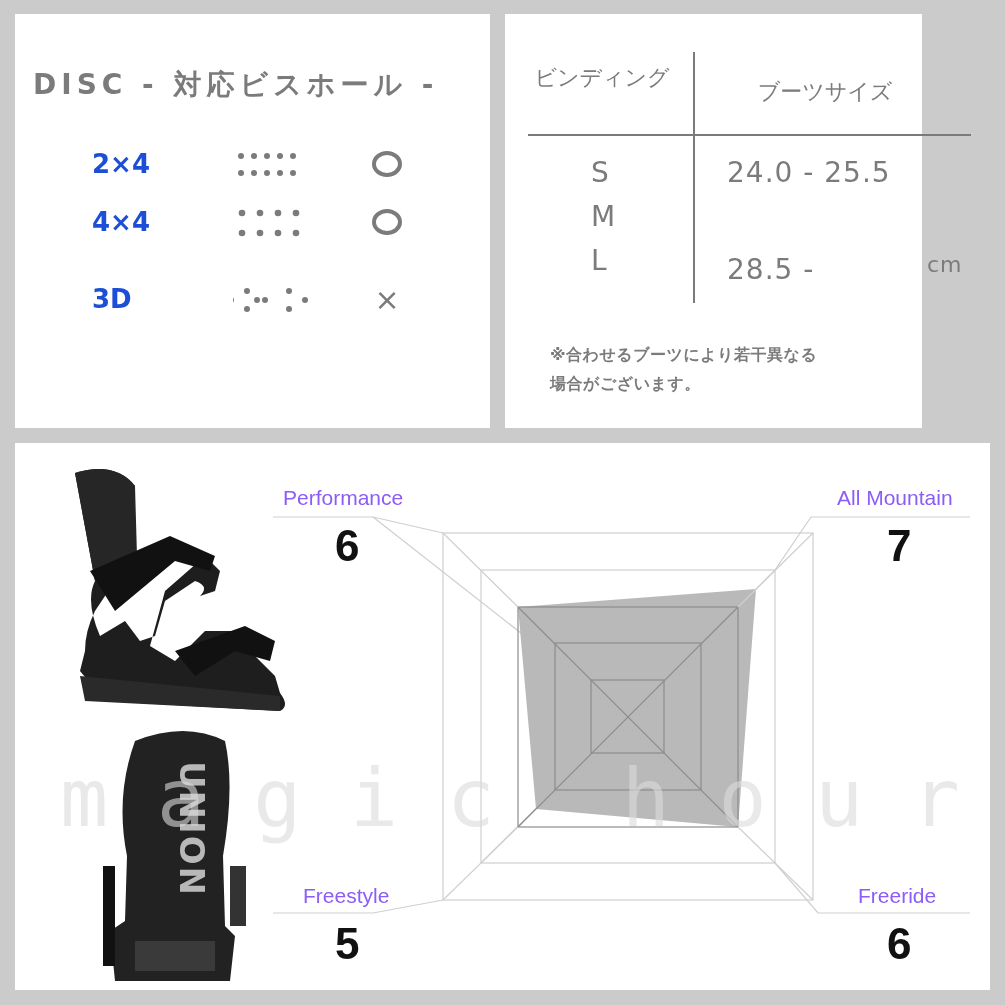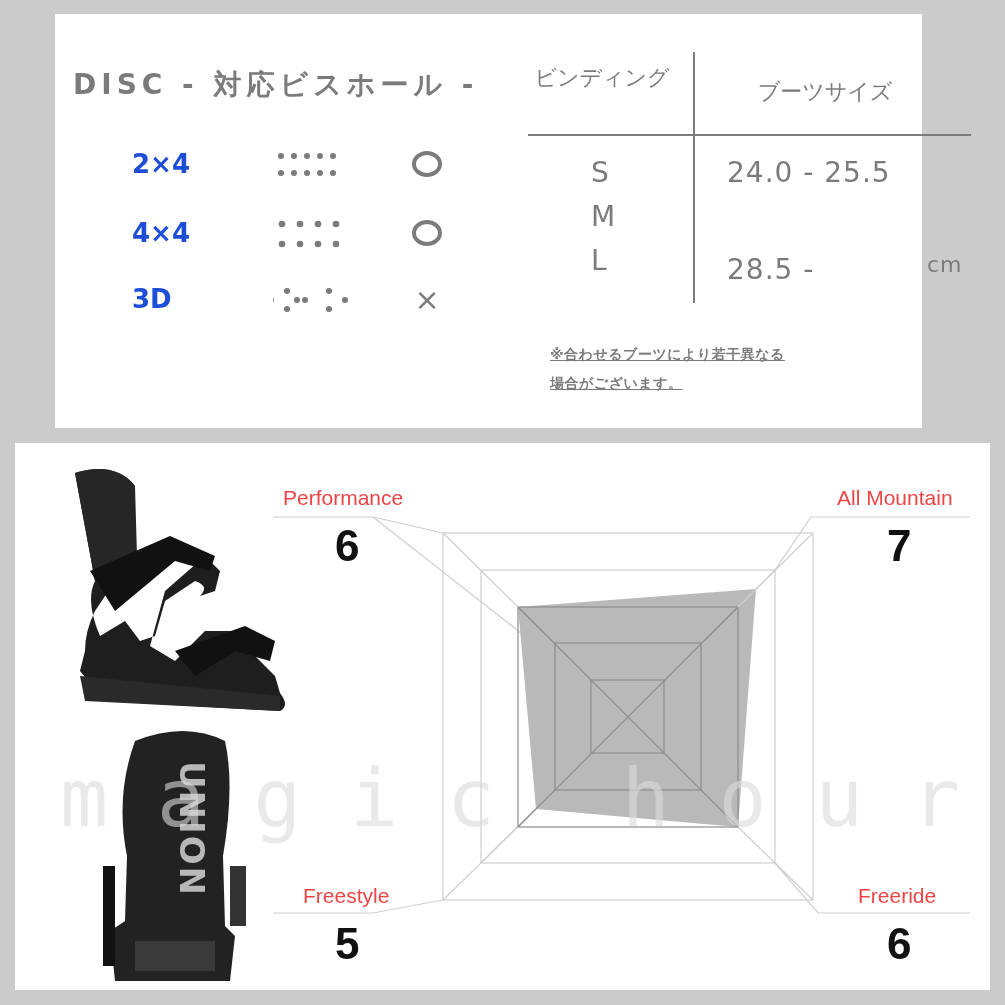--- a/index.html
+++ b/index.html
@@ -1,30 +1,30 @@
 <!DOCTYPE html>
 <html><head>
 <meta charset="utf-8">
 <style>
   html,body{margin:0;padding:0;}
   body{width:1005px;height:1005px;background:#cbcbcb;position:relative;overflow:hidden;font-family:"DejaVu Sans","Liberation Sans",sans-serif;}
   .panel{position:absolute;background:#fff;}
-  #p-disc{left:15px;top:14px;width:475px;height:414px;margin-left:40px;}
+  #p-disc{left:15px;top:14px;width:475px;height:414px;}
   #p-size{left:505px;top:14px;width:417px;height:414px;}
   #p-chart{left:15px;top:443px;width:975px;height:547px;}
   .disc-title{position:absolute;left:18px;top:52px;font-size:28px;font-weight:bold;letter-spacing:5px;color:#7b7b7b;white-space:nowrap;}
   .disc-row{position:absolute;left:0;width:475px;height:40px;}
   .disc-label{position:absolute;left:77px;top:0;font-size:26px;font-weight:bold;color:#1d4ed8;line-height:40px;}
   .disc-pattern{position:absolute;left:218px;top:0;width:80px;height:40px;}
   .disc-mark{position:absolute;left:352px;top:0;width:40px;height:40px;display:flex;align-items:center;justify-content:center;font-size:30px;color:#7b7b7b;}
   .circle{width:30px;height:26px;border:4px solid #7b7b7b;border-radius:50%;box-sizing:border-box;}
   .size-head{position:absolute;font-size:22px;color:#7b7b7b;text-align:center;line-height:28px;}
   .size-cell{position:absolute;font-size:28px;color:#7b7b7b;letter-spacing:1px;}
-  .note{position:absolute;left:45px;top:326px;font-size:14px;font-weight:bold;color:#7b7b7b;line-height:29px;letter-spacing:0.5px;text-decoration:underline;}
-  .axis-label{position:absolute;font-family:"Liberation Sans",sans-serif;font-size:21px;color:#ef4444;}
+  .note{position:absolute;left:45px;top:326px;font-size:16px;font-weight:bold;color:#7b7b7b;line-height:29px;letter-spacing:0.5px;}
+  .axis-label{position:absolute;font-family:"Liberation Sans",sans-serif;font-size:21px;color:#8b5cf6;}
   .axis-value{position:absolute;font-family:"Liberation Sans",sans-serif;font-size:44px;font-weight:bold;color:#111;}
   .watermark{position:absolute;left:60px;top:752px;width:900px;display:flex;justify-content:space-between;font-family:"DejaVu Sans Mono",monospace;font-size:80px;color:#dcdcdc;opacity:.6;pointer-events:none;}
 </style>
 </head>
 <body>
 
 <div class="panel" id="p-disc">
   <div class="disc-title">DISC - 対応ビスホール -</div>
 
   <div class="disc-row" style="top:130px;">
@@ -41,21 +41,21 @@
           <circle cx="34" cy="29" r="3"></circle>
           <circle cx="47" cy="29" r="3"></circle>
           <circle cx="60" cy="29" r="3"></circle>
       </g>
     </svg>
     <div class="disc-mark">
         <div class="circle"></div>
       </div>
   </div>
 
-  <div class="disc-row" style="top:199px;">
+  <div class="disc-row" style="top:188px;">
     <div class="disc-label">4×4</div>
     <svg class="disc-pattern" viewBox="0 0 80 40">
       <g fill="#7b7b7b">
         <circle cx="9" cy="11" r="3.3"></circle>
           <circle cx="27" cy="11" r="3.3"></circle>
           <circle cx="45" cy="11" r="3.3"></circle>
           <circle cx="63" cy="11" r="3.3"></circle>
         <circle cx="9" cy="31" r="3.3"></circle>
           <circle cx="27" cy="31" r="3.3"></circle>
           <circle cx="45" cy="31" r="3.3"></circle>

